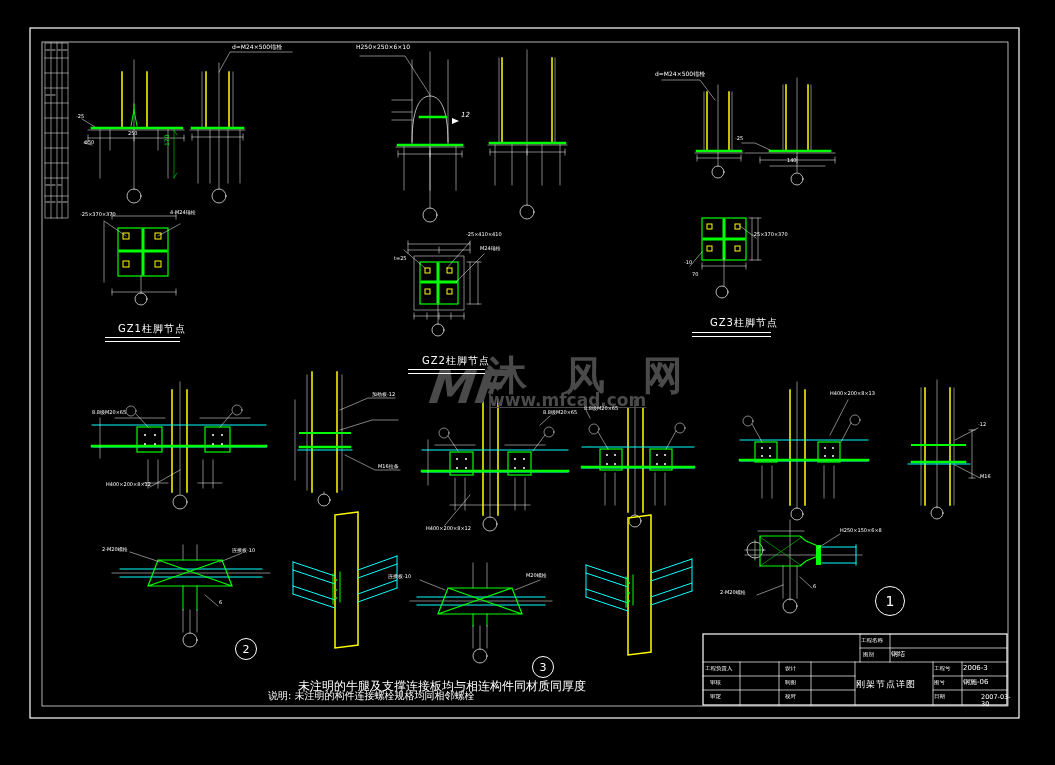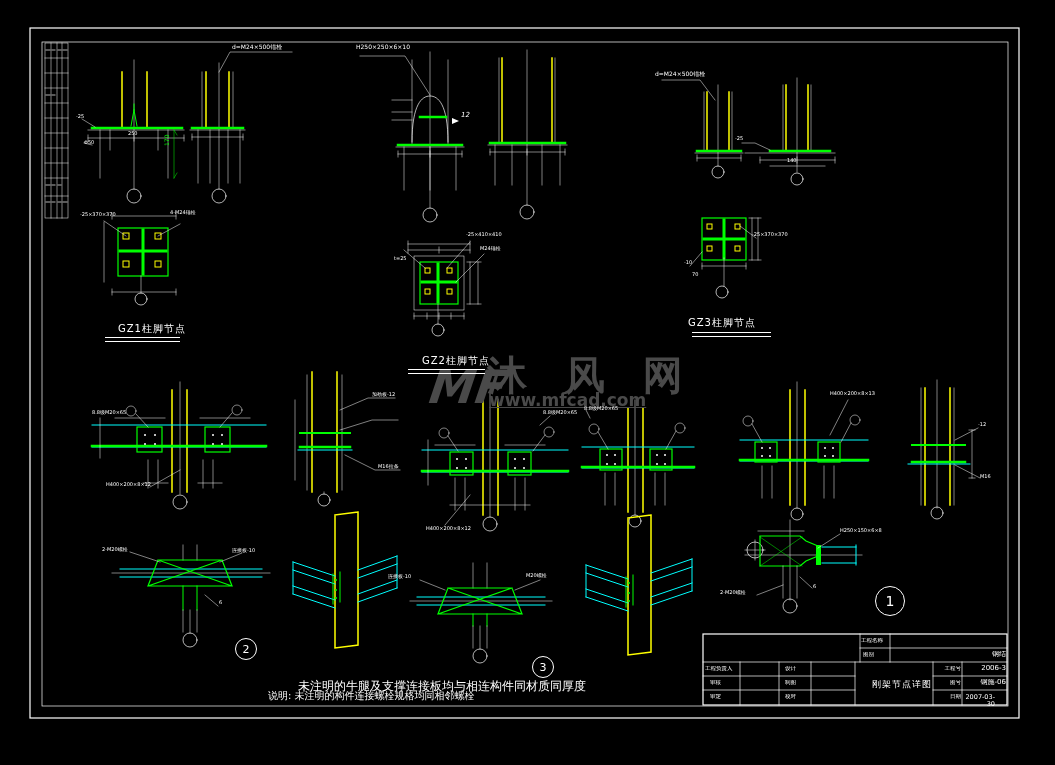--- a/index.html
+++ b/index.html
@@ -15,21 +15,21 @@
   .fw{fill:#ffffff;stroke:none;}
   .fg{fill:#00ff00;stroke:none;}
   .txt{position:absolute;color:#fff;white-space:nowrap;line-height:1;}
   .ann{position:absolute;color:#fff;white-space:nowrap;line-height:1;transform-origin:left top;}
   .gzlabel{font-size:10px;letter-spacing:1px;color:#fff;}
   .uline{position:absolute;height:1px;background:#fff;}
   .bubble{position:absolute;border:1.2px solid #fff;border-radius:50%;color:#fff;
           display:flex;align-items:center;justify-content:center;}
   .wm{position:absolute;color:#4a4a4a;}
   .tbtxt{position:absolute;color:#fff;line-height:1;overflow:hidden;}
-  .ctr{text-align:right;}
+  .ctr{text-align:left;}
 </style>
 </head>
 <body>
 
 <div id="sheet">
 
 <svg width="1055" height="765" viewBox="0 0 1055 765">
 
   <g>
     <rect x="30" y="28" width="989" height="690" class="w t12"></rect>
@@ -324,21 +324,21 @@
   <div class="wm" style="left:489px;top:390px;font-size:17px;font-weight:700;text-decoration:underline;">www.mfcad.com</div>
 
   <div class="txt gzlabel" style="left:118px;top:324px;">GZ1柱脚节点</div>
   <div class="uline" style="left:105px;top:337px;width:75px;"></div>
   <div class="uline" style="left:105px;top:341px;width:75px;"></div>
 
   <div class="txt gzlabel" style="left:422px;top:356px;">GZ2柱脚节点</div>
   <div class="uline" style="left:408px;top:369px;width:77px;"></div>
   <div class="uline" style="left:408px;top:373px;width:77px;"></div>
 
-  <div class="txt gzlabel" style="left:688px;top:318px;">GZ3柱脚节点</div>
+  <div class="txt gzlabel" style="left:710px;top:318px;">GZ3柱脚节点</div>
   <div class="uline" style="left:692px;top:332px;width:79px;"></div>
   <div class="uline" style="left:692px;top:336px;width:79px;"></div>
 
   <div class="bubble" style="left:875px;top:586px;width:28px;height:28px;font-size:14px;border-width:1.5px;">1</div>
   <div class="bubble" style="left:235px;top:638px;width:20px;height:20px;font-size:11px;">2</div>
   <div class="bubble" style="left:532px;top:656px;width:20px;height:20px;font-size:11px;">3</div>
 
   <div class="txt" style="left:268px;top:667px;font-size:10px;margin-top:24px;">说明: 未注明的构件连接螺栓规格均同相邻螺栓</div>
   <div class="txt" style="left:298px;top:680px;font-size:12px;">未注明的牛腿及支撑连接板均与相连构件同材质同厚度</div>
 
@@ -356,21 +356,21 @@
     <div class="tbtxt" style="left:785px;top:680px;width:25px;font-size:5.5px;">制图</div>
     <div class="tbtxt" style="left:785px;top:694px;width:25px;font-size:5.5px;">校对</div>
 
     <div class="tbtxt ctr" style="left:856px;top:680px;width:76px;font-size:9px;letter-spacing:1px;">刚架节点详图</div>
 
     <div class="tbtxt ctr" style="left:934px;top:666px;width:27px;font-size:5.5px;">工程号</div>
     <div class="tbtxt ctr" style="left:934px;top:680px;width:27px;font-size:5.5px;">图号</div>
     <div class="tbtxt ctr" style="left:934px;top:694px;width:27px;font-size:5.5px;">日期</div>
     <div class="tbtxt ctr" style="left:963px;top:665px;width:43px;font-size:7px;">2006-3</div>
     <div class="tbtxt ctr" style="left:963px;top:679px;width:43px;font-size:7px;">钢施-06</div>
-    <div class="tbtxt ctr" style="left:963px;top:694px;width:32px;font-size:6.5px;">2007-03-30</div>
+    <div class="tbtxt ctr" style="left:963px;top:694px;width:32px;font-size:6.5px;padding-left:18px;">2007-03-30</div>
   </div>
 
   <div id="annotations">
       <span class="ann" style="left: 232px; top: 44px; font-size: 6px; color: rgb(255, 255, 255);">d=M24×500锚栓</span>
       <span class="ann" style="left: 356px; top: 44px; font-size: 6px; color: rgb(255, 255, 255);">H250×250×6×10</span>
       <span class="ann" style="left: 655px; top: 71px; font-size: 6px; color: rgb(255, 255, 255);">d=M24×500锚栓</span>
       <span class="ann" style="left: 461px; top: 112px; font-size: 7px; color: rgb(255, 255, 255); font-style: italic;">12</span>
       <span class="ann" style="left: 164px; top: 146px; font-size: 6px; color: rgb(0, 255, 0); transform: rotate(-90deg);">170</span>
       <span class="ann" style="left: 76px; top: 114px; font-size: 5px; color: rgb(255, 255, 255);">-25</span>
       <span class="ann" style="left: 84px; top: 140px; font-size: 5px; color: rgb(255, 255, 255);">Φ50</span>

